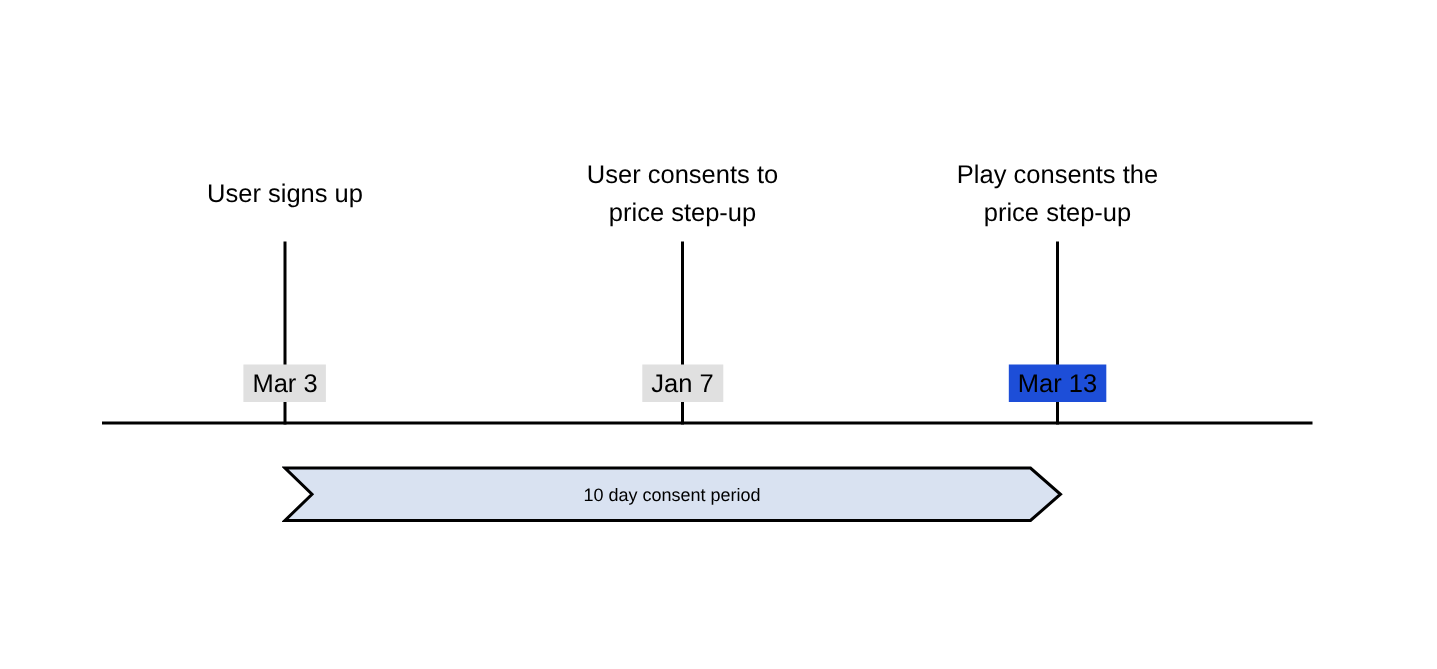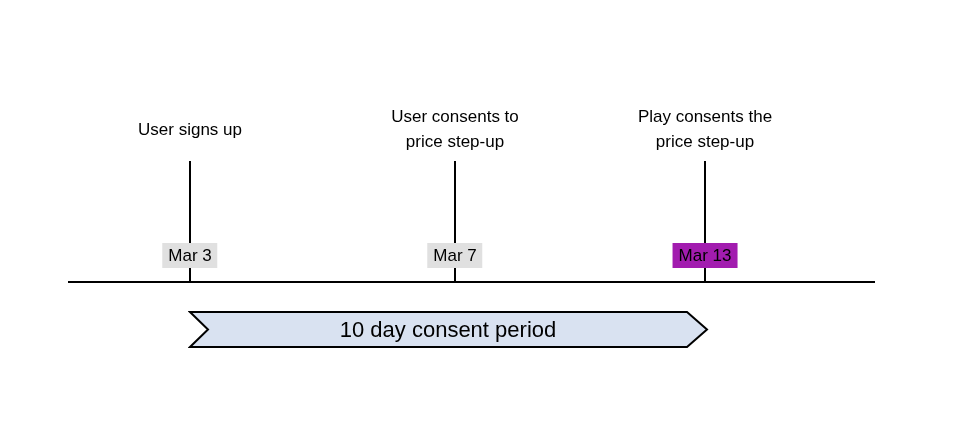--- a/index.html
+++ b/index.html
@@ -70,21 +70,21 @@
     stroke: #000000;
     stroke-width: 2;
     stroke-linejoin: miter;
   }
   .arrow-label {
     position: absolute;
     left: 448px;
     top: 330px;
     transform: translate(-50%, -50%);
     width: max-content;
-    font-size: 22px;
+    font-size: 12px;
     color: #000000;
     z-index: 3;
   }
 </style>
 </head>
 <body>
 
 <div class="canvas">
 
   <div class="hline" style="background: rgb(0, 0, 0);"></div>
@@ -92,28 +92,28 @@
   <div class="event" style="left:190px">
     <div class="event-label">User signs up</div>
     <div class="tick" style="background: rgb(0, 0, 0);"></div>
     <div class="date-badge" style="background: rgb(224, 224, 224);">Mar 3</div>
   </div>
 
   <div class="event" style="left:455px">
     <div class="event-label">User consents to
 price step-up</div>
     <div class="tick" style="background: rgb(0, 0, 0);"></div>
-    <div class="date-badge" style="background: rgb(224, 224, 224);">Mar 7</div>
+    <div class="date-badge" style="background: rgb(224, 224, 224);">Jan 7</div>
   </div>
 
   <div class="event" style="left:705px">
     <div class="event-label">Play consents the
 price step-up</div>
     <div class="tick" style="background: rgb(0, 0, 0);"></div>
-    <div class="date-badge" style="background: #a21caf;">Mar 13</div>
+    <div class="date-badge" style="background: #1d4ed8;">Mar 13</div>
   </div>
 
   <svg class="arrow-svg" viewBox="0 0 522 40" xmlns="http://www.w3.org/2000/svg">
     <polygon points="2,2 499,2 519,19.5 499,37 2,37 20,19.5" fill="#d9e2f1"></polygon>
   </svg>
   <div class="arrow-label">10 day consent period</div>
 
 </div>
 
 </body></html>

